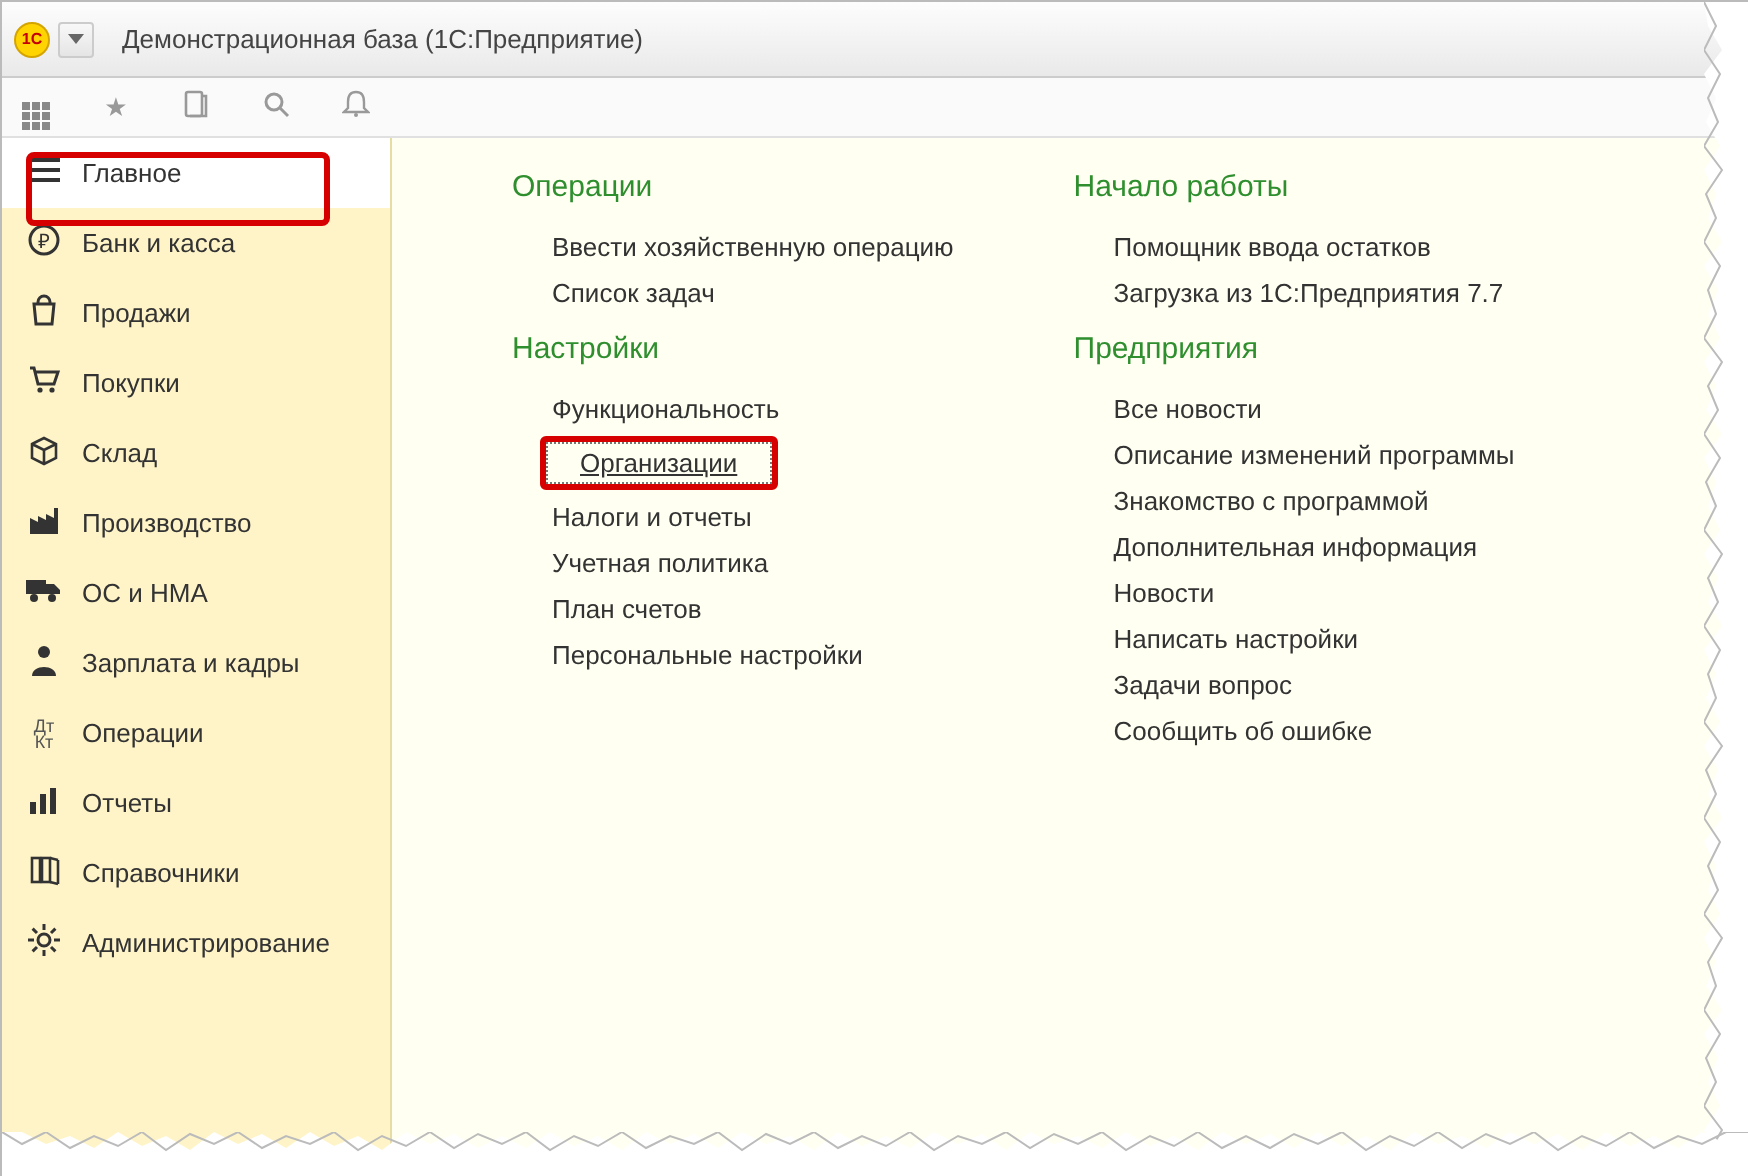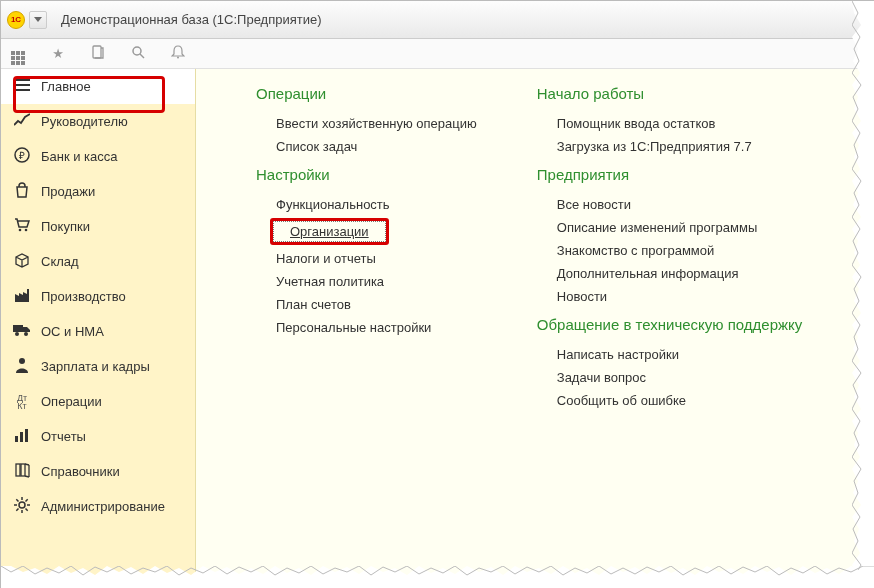--- a/index.html
+++ b/index.html
@@ -144,26 +144,20 @@
     <div class="sidebar" id="sidebar">
         <div class="sidebar-item active">
           <span class="si-icon"><svg width="16" height="14" viewBox="0 0 16 14">
               <line x1="0" y1="2" x2="16" y2="2" stroke="#333" stroke-width="2"></line>
               <line x1="0" y1="7" x2="16" y2="7" stroke="#333" stroke-width="2"></line>
               <line x1="0" y1="12" x2="16" y2="12" stroke="#333" stroke-width="2"></line>
             </svg></span>
           <span>Главное</span>
         </div>
         <div class="sidebar-item">
-          <span class="si-icon"><svg width="16" height="14" viewBox="0 0 16 14">
-              <polyline points="0,12 4,8 7,10 11,4 16,1" fill="none" stroke="#333" stroke-width="1.8"></polyline>
-            </svg></span>
-          <span>Руководителю</span>
-        </div>
-        <div class="sidebar-item">
           <span class="si-icon"><svg width="16" height="16" viewBox="0 0 16 16">
               <circle cx="8" cy="8" r="7" fill="none" stroke="#333" stroke-width="1.5"></circle>
               <text x="8" y="12" text-anchor="middle" font-size="10" fill="#333" font-family="Arial">₽</text>
             </svg></span>
           <span>Банк и касса</span>
         </div>
         <div class="sidebar-item">
           <span class="si-icon"><svg width="16" height="16" viewBox="0 0 16 16">
               <path d="M3 5 H13 L12 15 H4 Z" fill="none" stroke="#333" stroke-width="1.5"></path>
               <path d="M5 5 V4 a3 3 0 0 1 6 0 V5" fill="none" stroke="#333" stroke-width="1.5"></path>
@@ -266,21 +260,20 @@
             <div class="link">Загрузка из 1С:Предприятия 7.7</div>
           </div>
         <div class="section-title">Предприятия</div>
         <div id="info-links">
             <div class="link">Все новости</div>
             <div class="link">Описание изменений программы</div>
             <div class="link">Знакомство с программой</div>
             <div class="link">Дополнительная информация</div>
             <div class="link">Новости</div>
           </div>
-        <div class="section-title">Обращение в техническую поддержку</div>
         <div id="support-links">
             <div class="link">Написать настройки</div>
             <div class="link">Задачи вопрос</div>
             <div class="link">Сообщить об ошибке</div>
           </div>
       </div>
     </div>
   </div>
 
   <div class="highlight-main"></div>

